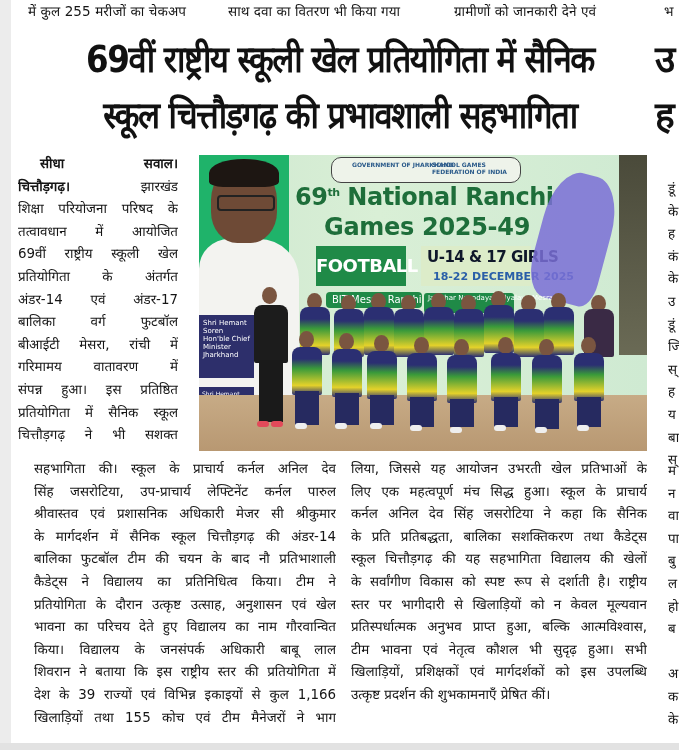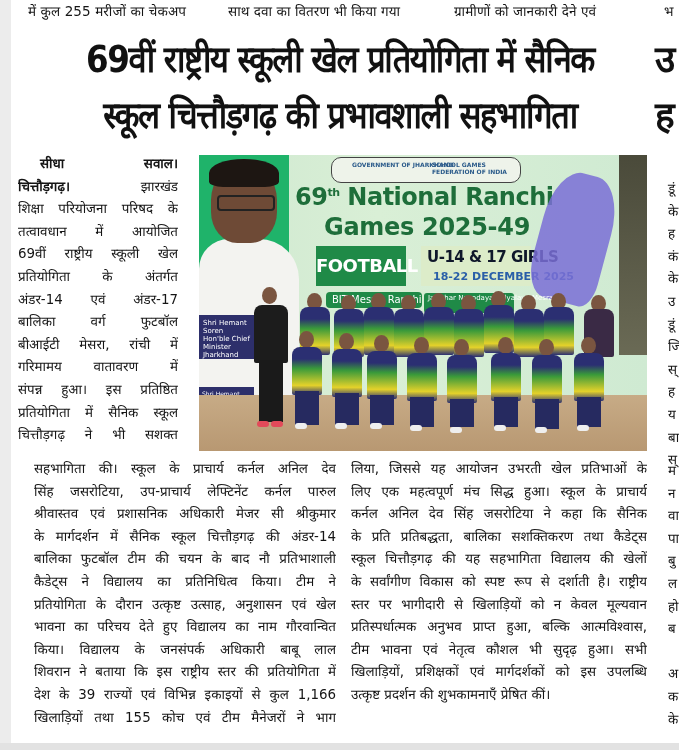--- a/index.html
+++ b/index.html
@@ -28,21 +28,21 @@
   .bn-title1{position:absolute;left:96px;top:28px;width:330px;font-weight:bold;font-size:24px;color:#1e6e3a;white-space:nowrap;letter-spacing:-0.5px;}
   .bn-title1 sup{font-size:11px;}
   .bn-title2{position:absolute;left:125px;top:58px;font-weight:bold;font-size:24px;color:#1e6e3a;white-space:nowrap;letter-spacing:-0.3px;}
   .football{position:absolute;left:117px;top:91px;width:90px;height:40px;background:#1f8a47;color:#fff;font-weight:bold;font-size:18px;line-height:40px;text-align:center;letter-spacing:-0.5px;}
   .u14{position:absolute;left:222px;top:91px;width:110px;height:40px;background:#dcecc9;}
   .u14 .a{position:absolute;left:6px;top:2px;font-weight:bold;font-size:15px;color:#0f172a;white-space:nowrap;letter-spacing:-0.5px;}
   .u14 .b{position:absolute;left:12px;top:24px;font-weight:bold;font-size:11px;color:#2a5fa8;white-space:nowrap;}
   .bit{position:absolute;left:127px;top:137px;width:90px;height:16px;background:#1f8a47;color:#fff;font-size:10px;line-height:16px;padding-left:6px;border-radius:4px;white-space:nowrap;}
   .jnv{position:absolute;left:225px;top:138px;width:86px;height:20px;background:#1f8a47;color:#fff;font-size:7px;line-height:10px;padding-left:4px;border-radius:3px;white-space:nowrap;}
   .kicker{position:absolute;left:340px;top:18px;width:70px;height:130px;background:#7a6fd6;border-radius:40% 40% 20% 30%;transform:rotate(15deg);opacity:0.85;}
-  .left-sign{position:absolute;left:0;top:160px;width:55px;height:44px;background:#2d2f6b;color:#fff;font-size:7px;padding:4px;box-sizing:border-box;}
+  .left-sign{position:absolute;left:0;top:160px;width:55px;height:63px;background:#2d2f6b;color:#fff;font-size:7px;padding:4px;box-sizing:border-box;}
   .left-sign2{position:absolute;left:0;top:232px;width:55px;height:24px;background:#2d2f6b;color:#fff;font-size:6px;padding:3px;box-sizing:border-box;}
   .trees{position:absolute;left:420px;top:0;width:28px;height:200px;background:linear-gradient(#4a4a3a,#6a6a55);}
   .ground{position:absolute;left:0;top:240px;width:448px;height:56px;background:linear-gradient(#c7ab86,#b89872);}
   .team{position:absolute;left:0;top:0;width:448px;height:296px;}
   .head{position:absolute;width:15px;height:17px;border-radius:50%;background:#7a5540;}
   .jacket{position:absolute;width:30px;height:48px;border-radius:8px 8px 2px 2px;background:linear-gradient(#2b2f72 0%,#2b2f72 25%,#3a9a3a 45%,#e4d22a 80%,#2b2f72 100%);}
   .pants{position:absolute;width:24px;height:50px;background:#262a60;}
   .shoe{position:absolute;width:12px;height:6px;border-radius:3px;background:#eee;}
   .coach{background:#1c1c1c;}
   .right-col{position:absolute;left:668px;font-size:13.4px;line-height:22.6px;white-space:nowrap;}

